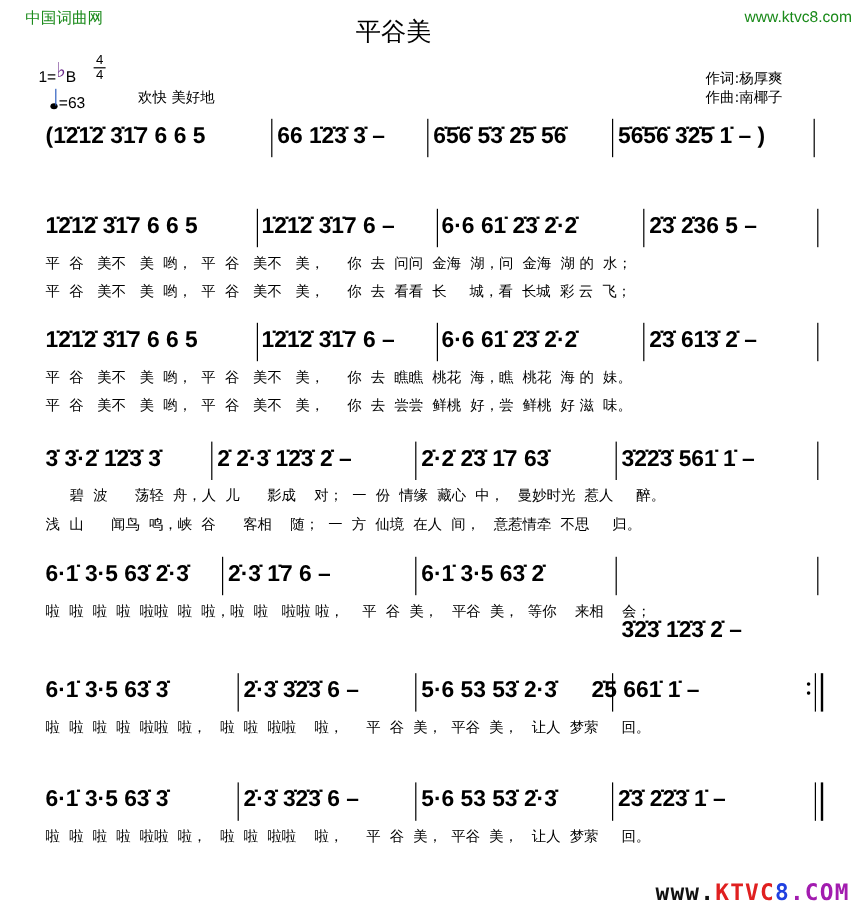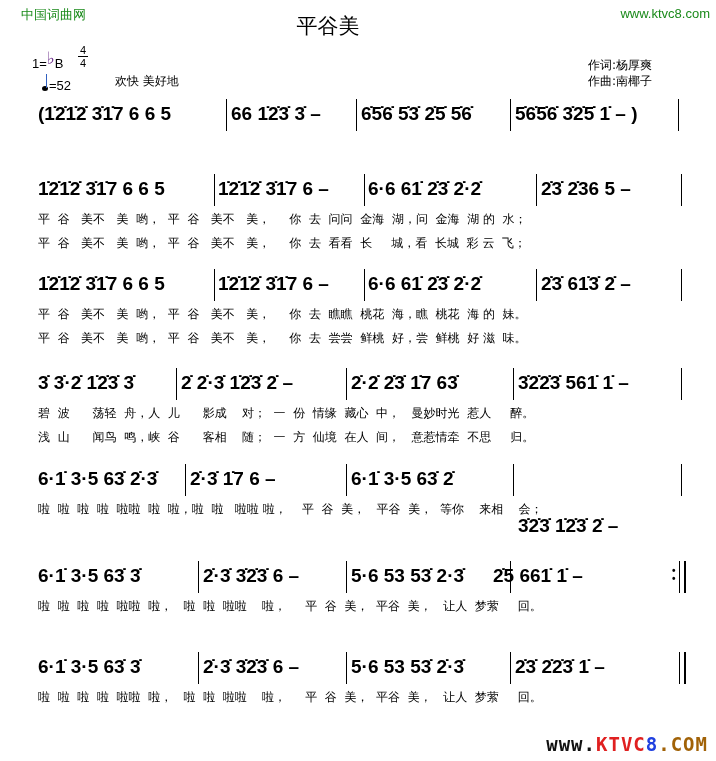--- a/index.html
+++ b/index.html
@@ -19,39 +19,39 @@
   .expr { left: 115px; top: 73px; font-size: 12px; }
   .credits { left: 588px; top: 57px; font-size: 12px; line-height: 16px; }
   .system { position: absolute; left: 38px; width: 650px; }
   .notes-row { position: absolute; left: 0; height: 30px; white-space: nowrap;
                font-family: "Liberation Sans", sans-serif; font-weight: bold; font-size: 19px; }
   .measure { position: absolute; top: 0; height: 30px; }
   .barline { position: absolute; width: 1px; background: #000; }
   .barline.double { width: 4px; border-left: 1px solid #000; border-right: 2px solid #000; background: transparent; }
   .lyric-row { position: absolute; left: 0; font-size: 12px; white-space: nowrap; letter-spacing: 0; }
   .wm { right: 8px; bottom: 6px; font-family: "DejaVu Sans Mono", monospace; font-size: 19px; font-weight: bold; letter-spacing: 1px; }
-  .wm .b { color: #111; } .wm .r { color: #e02020; } .wm .u { color: #2040e0; } .wm .g { color: #a16207; }
+  .wm .b { color: #111; } .wm .r { color: #e02020; } .wm .u { color: #2040e0; } .wm .g { color: #a21caf; }
   .repeat-dots { position:absolute; font-size: 10px; line-height: 8px; }
 </style>
 </head>
 <body>
 
 <div class="abs site-cn">中国词曲网</div>
 <div class="abs site-en">www.ktvc8.com</div>
 <div class="abs title">平谷美</div>
 
 <div class="abs key">
   <span>1=</span><span class="flat">♭</span><span>B</span>
 </div>
 <div class="abs timesig">
   <span>4</span>
   <span class="bar">4</span>
 </div>
 <div class="abs tempo">
-  <span class="note"></span><span class="stem"></span><span>=52</span>
+  <span class="note"></span><span class="stem"></span><span>=63</span>
 </div>
 <div class="abs expr">欢快  美好地</div>
 <div class="abs credits">
   <div>作词:杨厚爽</div>
   <div>作曲:南椰子</div>
 </div>
 
 <div id="score">
     <div class="system" style="top: 103px;">
       <div class="notes-row">
@@ -97,21 +97,21 @@
       <div class="notes-row">
         <span class="measure" style="left: 0px;">3̇  3̇·2̇  1̇2̇3̇  3̇</span>
         <span class="measure" style="left: 143px;">2̇  2̇·3̇  1̇2̇3̇  2̇  –</span>
         <span class="measure" style="left: 313px;">2̇·2̇  2̇3̇  1̇7  63̇</span>
         <span class="measure" style="left: 480px;">3̇2̇2̇3̇  561̇  1̇  –</span>
         <span class="barline" style="left: 138px; top: -4px; height: 32px;"></span>
         <span class="barline" style="left: 308px; top: -4px; height: 32px;"></span>
         <span class="barline" style="left: 475px; top: -4px; height: 32px;"></span>
         <span class="barline" style="left: 643px; top: -4px; height: 32px;"></span>
       </div>
-      <div class="lyric-row" style="top: 33px; white-space: pre;">碧  波      荡轻  舟，人  儿      影成    对；  一  份  情缘  藏心  中，   曼妙时光  惹人     醉。</div>
+      <div class="lyric-row" style="top: 33px; white-space: pre; margin-left: 20px;">碧  波      荡轻  舟，人  儿      影成    对；  一  份  情缘  藏心  中，   曼妙时光  惹人     醉。</div>
       <div class="lyric-row" style="top: 57px; white-space: pre;">浅  山      闻鸟  鸣，峡  谷      客相    随；  一  方  仙境  在人  间，   意惹情牵  不思     归。</div>
     </div>
     <div class="system" style="top: 468px;">
       <div class="notes-row">
         <span class="measure" style="left: 0px;">6·1̇  3·5  63̇  2̇·3̇</span>
         <span class="measure" style="left: 152px;">2̇·3̇  1̇7  6  –</span>
         <span class="measure" style="left: 313px;">6·1̇  3·5  63̇  2̇</span>
         <span class="measure" style="left: 480px; margin-top: 47px;">3̇2̇3̇  1̇2̇3̇  2̇  –</span>
         <span class="barline" style="left: 147px; top: -4px; height: 32px;"></span>
         <span class="barline" style="left: 308px; top: -4px; height: 32px;"></span>

